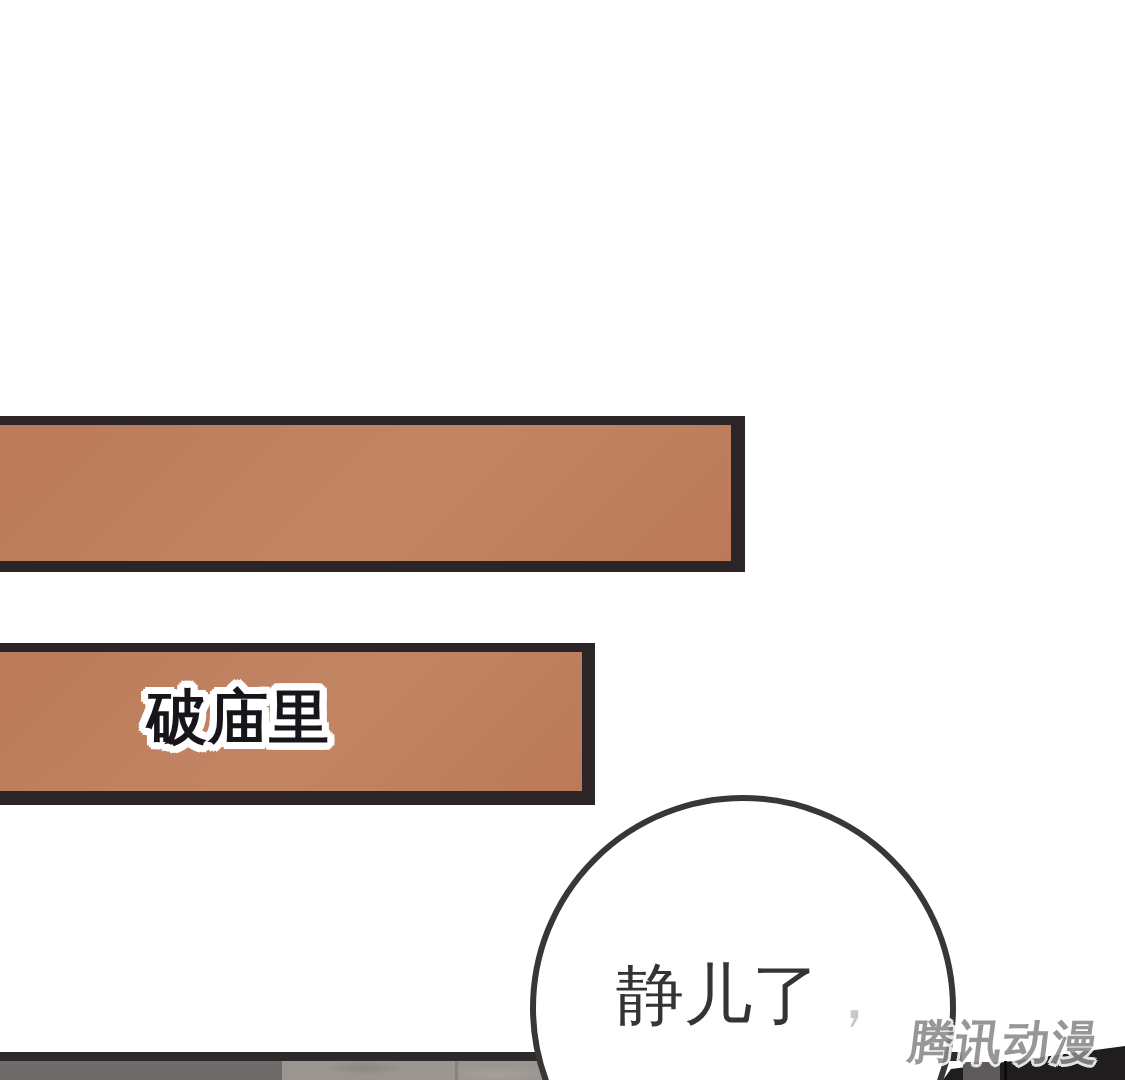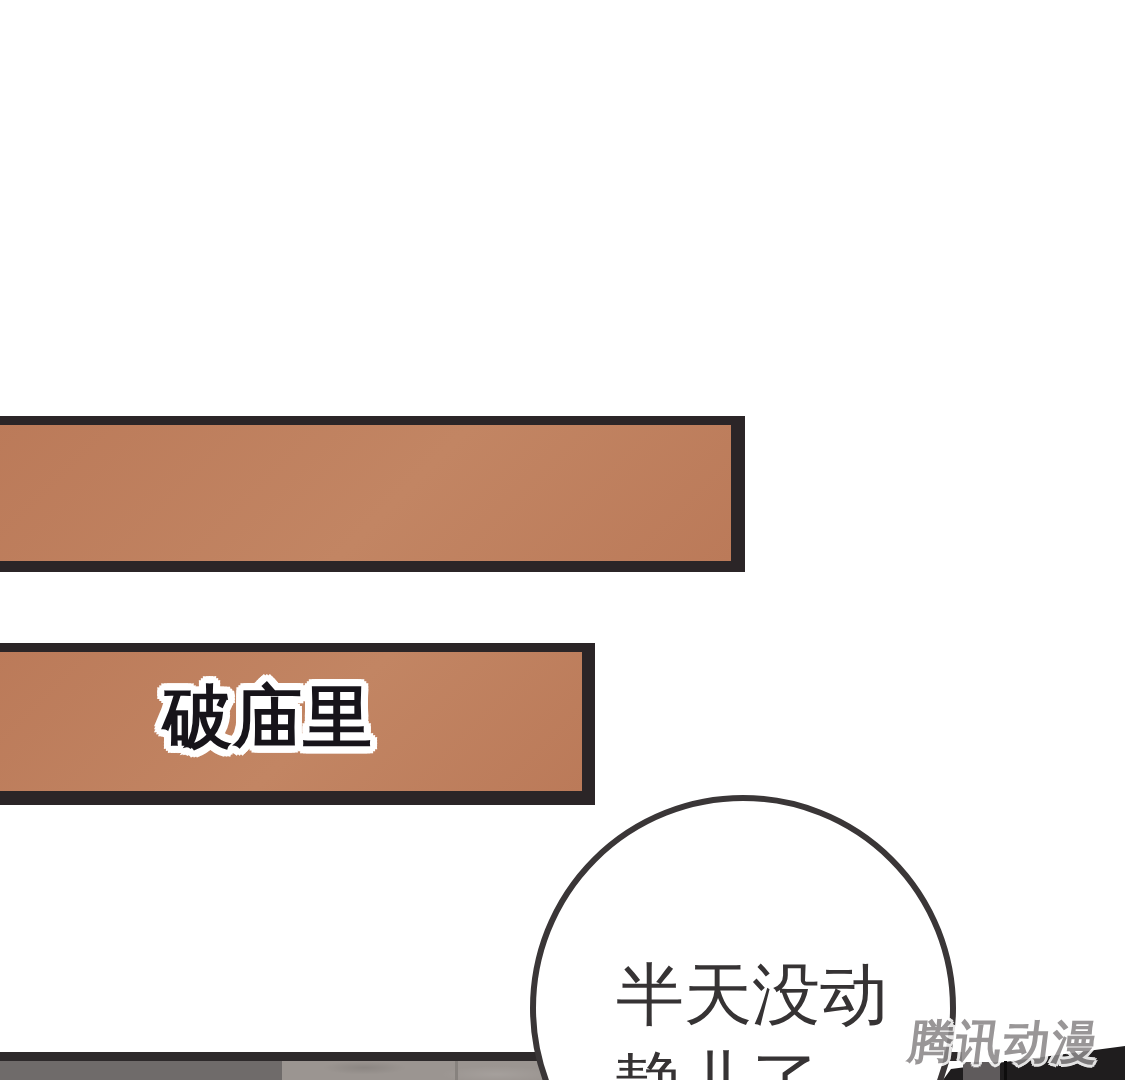--- a/index.html
+++ b/index.html
@@ -25,23 +25,23 @@
   }
   #banner-location{
     left:-22px;top:643px;
     width:617px;height:162px;
     border-right-width:13px;
     border-bottom-width:14px;
     display:flex;align-items:center;
   }
   #banner-location .banner-label{
     position:absolute;
-    left:176px;top:50%;
+    left:160px;top:50%;
     transform:translateY(-54%);
-    font-size:69px;
+    font-size:60px;
     font-weight:bold;
     letter-spacing:1px;
     color:var(--banner-text);
     white-space:nowrap;
     text-shadow:
       -7px 0 0 var(--banner-text-outline), 7px 0 0 var(--banner-text-outline),
       0 -7px 0 var(--banner-text-outline), 0 7px 0 var(--banner-text-outline),
       -5px -5px 0 var(--banner-text-outline), 5px -5px 0 var(--banner-text-outline),
       -5px 5px 0 var(--banner-text-outline), 5px 5px 0 var(--banner-text-outline),
       -7px -3px 0 var(--banner-text-outline), 7px -3px 0 var(--banner-text-outline),
@@ -153,21 +153,20 @@
     <span class="banner-label">破庙里</span>
   </div>
 
   <div class="panel-rule"></div>
   <div class="floor-left"></div>
   <div class="floor-mid"></div>
   <div class="floor-seam"></div>
 
   <div class="bubble">
     <div class="bubble-text">
-      <div>半天没动</div>
       <div><span>静儿了</span><span class="punct">，</span></div>
     </div>
   </div>
 
   <div class="dark-object"></div>
   <div class="dark-object-patch"></div>
   <div class="dark-object-seam"></div>
 
   <div class="watermark">腾讯动漫</div>
 

